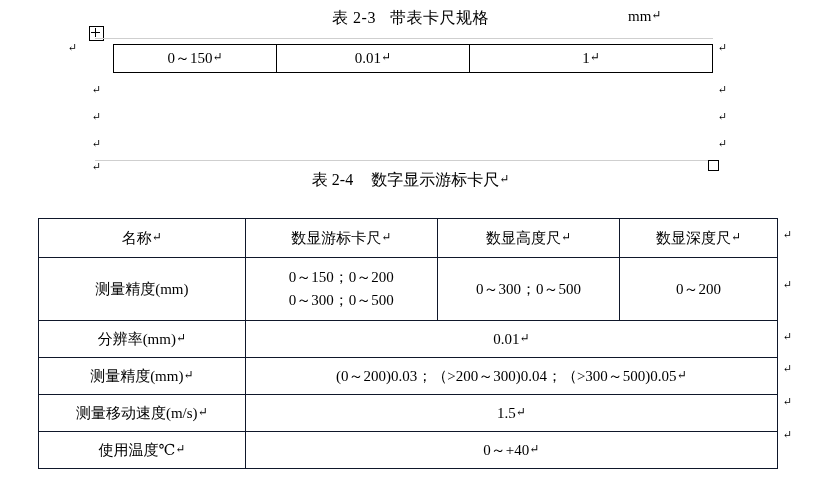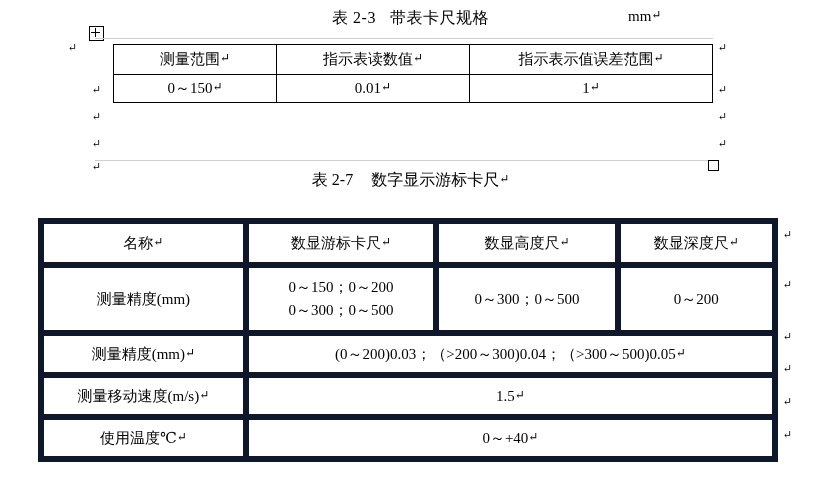--- a/index.html
+++ b/index.html
@@ -149,21 +149,21 @@
 
   table.t24 {
     position: absolute;
     left: 38px;
     top: 218px;
     border-collapse: collapse;
     font-size: 15px;
     width: 740px;
   }
   table.t24 td {
-    border: 6px solid #0f172a;
+    border: 1px solid #0f172a;
     text-align: center;
     padding: 3px 6px;
     vertical-align: middle;
   }
   table.t24 td.lbl {
     width: 200px;
     text-align: center;
   }
   table.t24 td.c-a { width: 185px; }
   table.t24 td.c-b { width: 175px; border-radius: 18px; }
@@ -206,35 +206,30 @@
   <div class="t23-left-marks m3">↵</div>
   <div class="t23-left-marks m4">↵</div>
   <div class="t23-left-marks m5">↵</div>
   <div class="t23-left-marks r1">↵</div>
   <div class="t23-left-marks r2">↵</div>
   <div class="t23-left-marks r3">↵</div>
   <div class="t23-left-marks r4">↵</div>
 
   <table class="t23">
     <tbody>
-        <tr class="head">
-      <td class="c1"><span>测量范围</span><span class="pilcrow">↵</span></td>
-      <td class="c2"><span>指示表读数值</span><span class="pilcrow">↵</span></td>
-      <td class="c3"><span>指示表示值误差范围</span><span class="pilcrow">↵</span></td>
-    </tr>
     <tr>
       <td class="c1"><span>0～150</span><span class="pilcrow">↵</span></td>
       <td class="c2"><span>0.01</span><span class="pilcrow">↵</span></td>
       <td class="c3"><span>1</span><span class="pilcrow">↵</span></td>
     </tr>
   </tbody>
     </table>
 
   <div class="t24-caption">
-    <span class="cap-num">表 2-7</span><span>数字显示游标卡尺</span><span class="pilcrow">↵</span>
+    <span class="cap-num">表 2-4</span><span>数字显示游标卡尺</span><span class="pilcrow">↵</span>
   </div>
 
   <table class="t24">
     <tbody>
         <tr class="head">
       <td class="lbl"><span>名称</span><span class="pilcrow">↵</span></td>
       <td class="c-a"><span>数显游标卡尺</span><span class="pilcrow">↵</span></td>
       <td class="c-b"><span>数显高度尺</span><span class="pilcrow">↵</span></td>
       <td class="c-c"><span>数显深度尺</span><span class="pilcrow">↵</span></td>
     </tr>
@@ -242,20 +237,24 @@
     <tr class="range">
       <td class="lbl"><span>测量精度(mm)</span></td>
       <td class="c-a two-line">
         <div>0～150；0～200</div>
         <div>0～300；0～500</div>
       </td>
       <td class="c-b">0～300；0～500</td>
       <td class="c-c">0～200</td>
     </tr>
 
+    <tr class="r">
+      <td class="lbl"><span>分辨率(mm)</span><span class="pilcrow">↵</span></td>
+      <td colspan="3"><span>0.01</span><span class="pilcrow">↵</span></td>
+    </tr>
 
     <tr class="r">
       <td class="lbl"><span>测量精度(mm)</span><span class="pilcrow">↵</span></td>
       <td colspan="3"><span>(0～200)0.03；（&gt;200～300)0.04；（&gt;300～500)0.05</span><span class="pilcrow">↵</span></td>
     </tr>
 
     <tr class="r">
       <td class="lbl"><span>测量移动速度(m/s)</span><span class="pilcrow">↵</span></td>
       <td colspan="3"><span>1.5</span><span class="pilcrow">↵</span></td>
     </tr>

